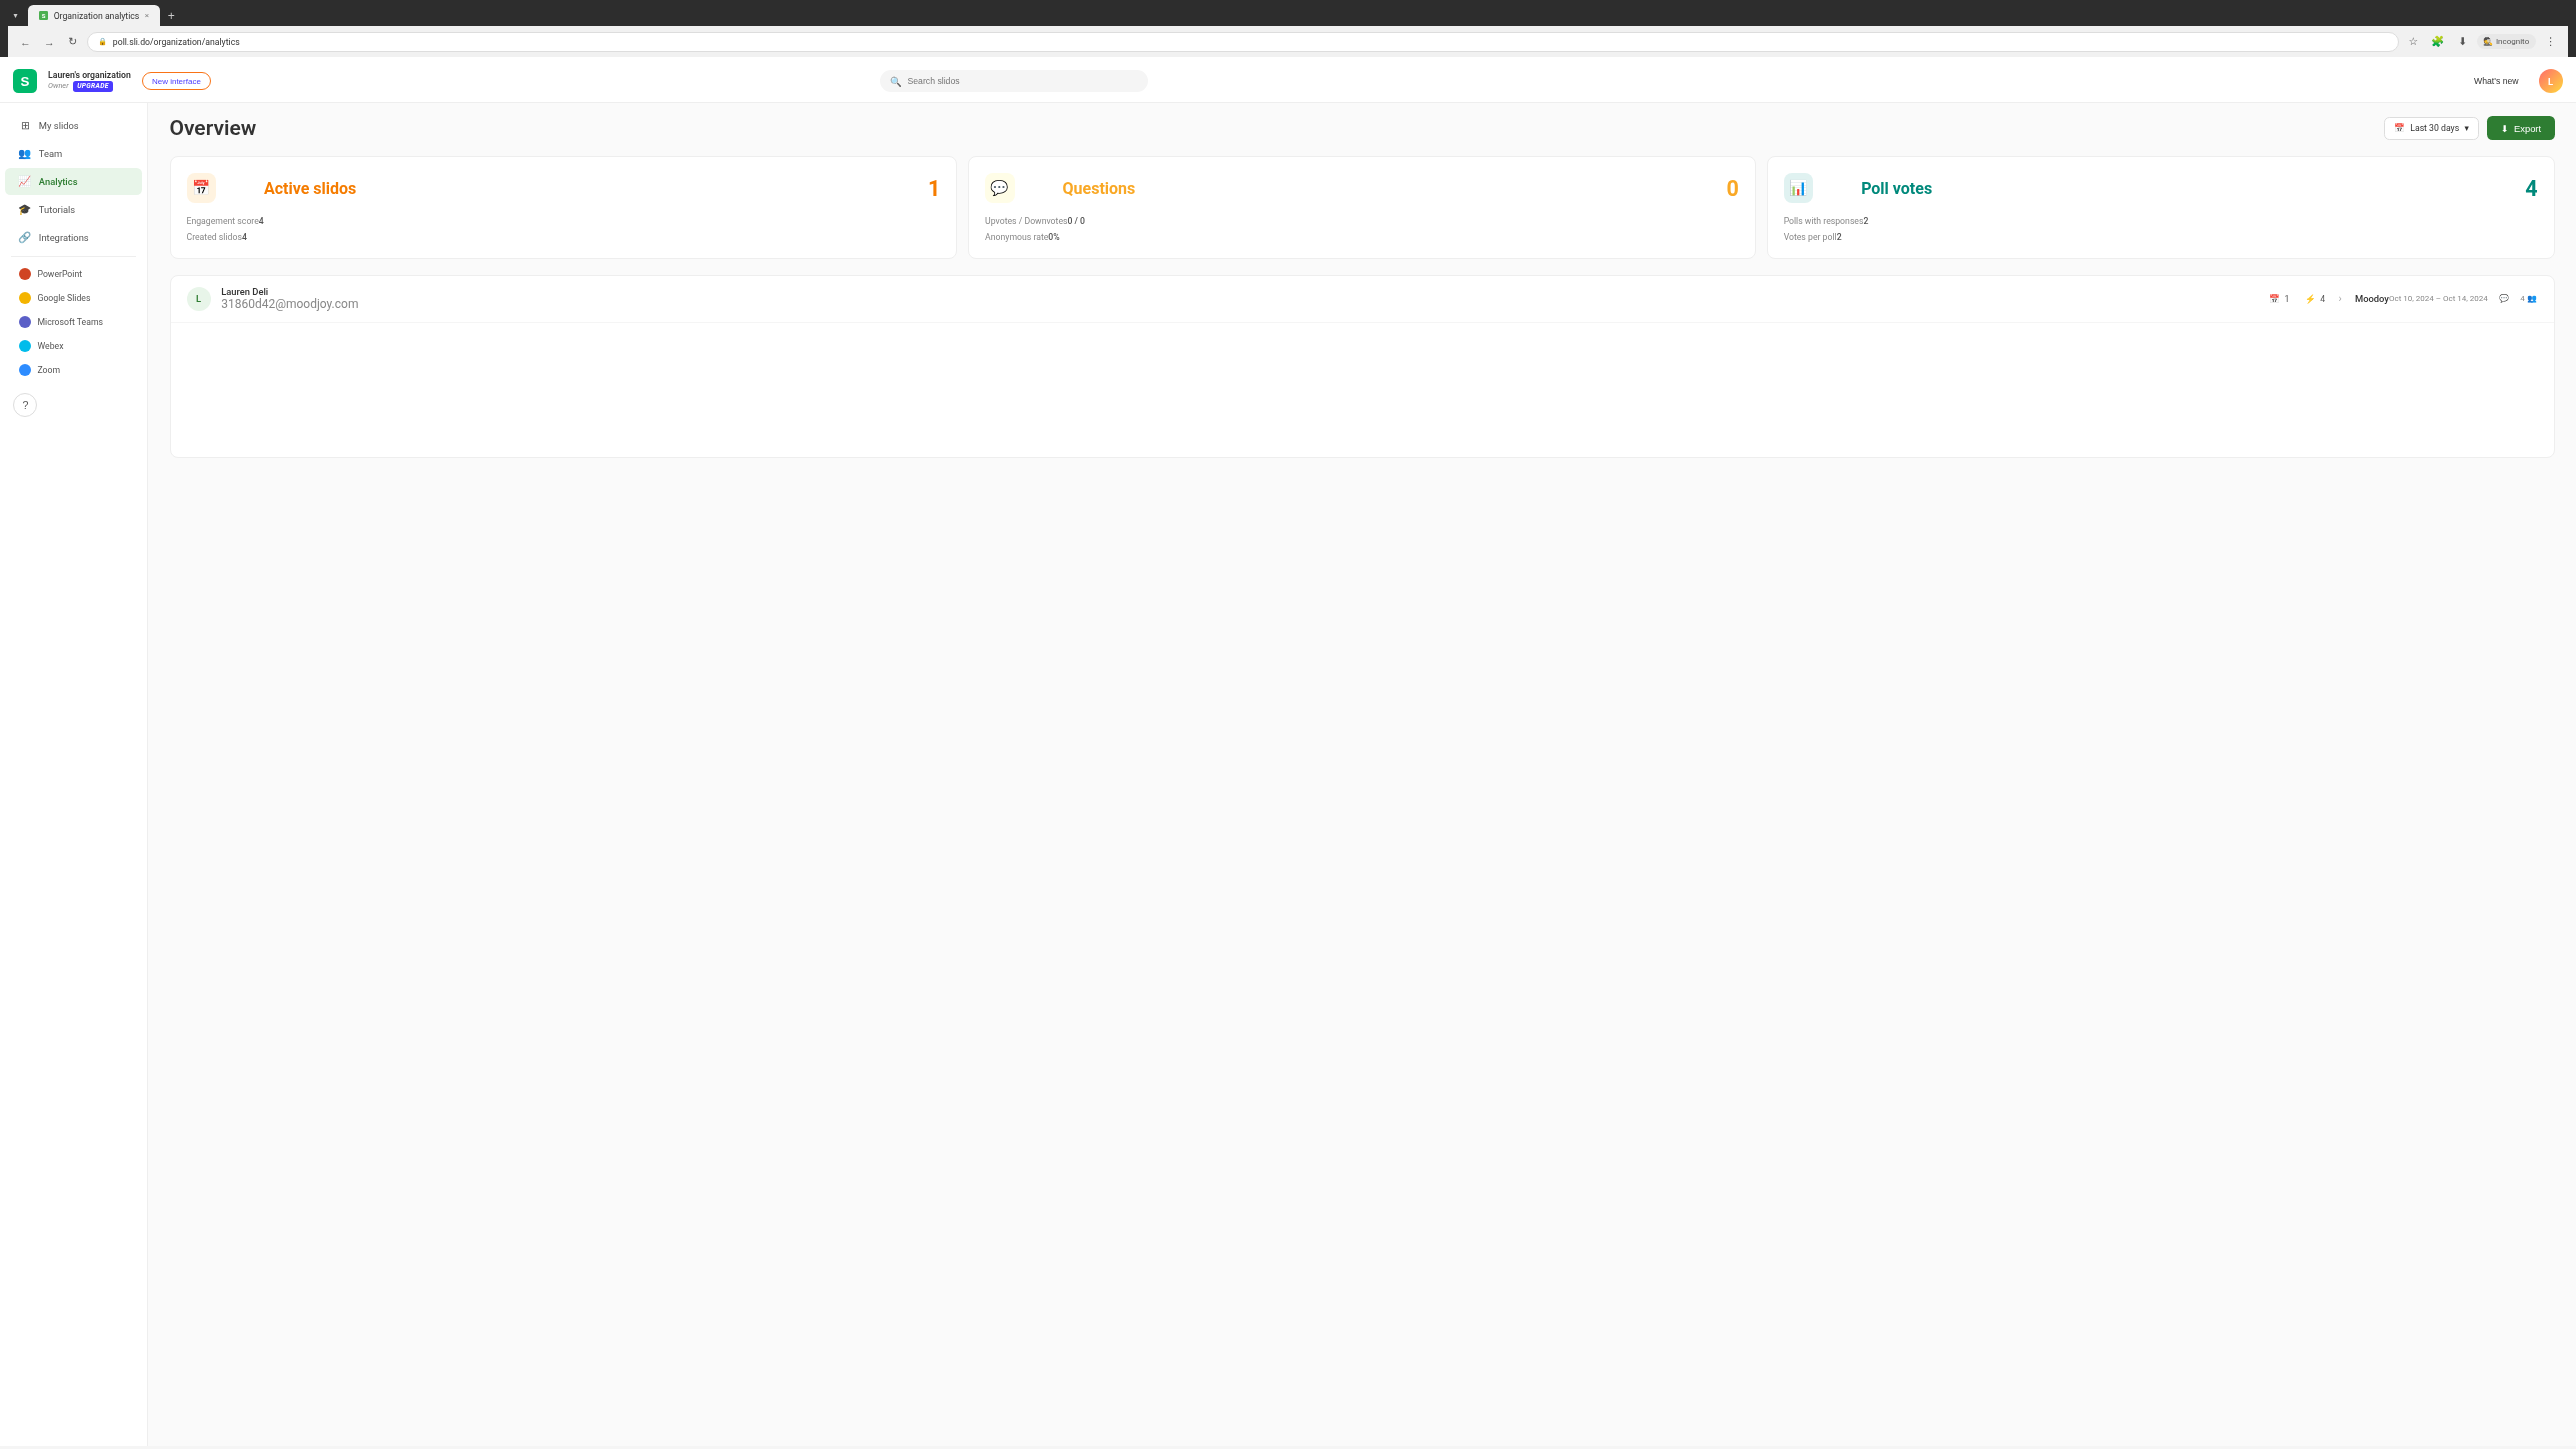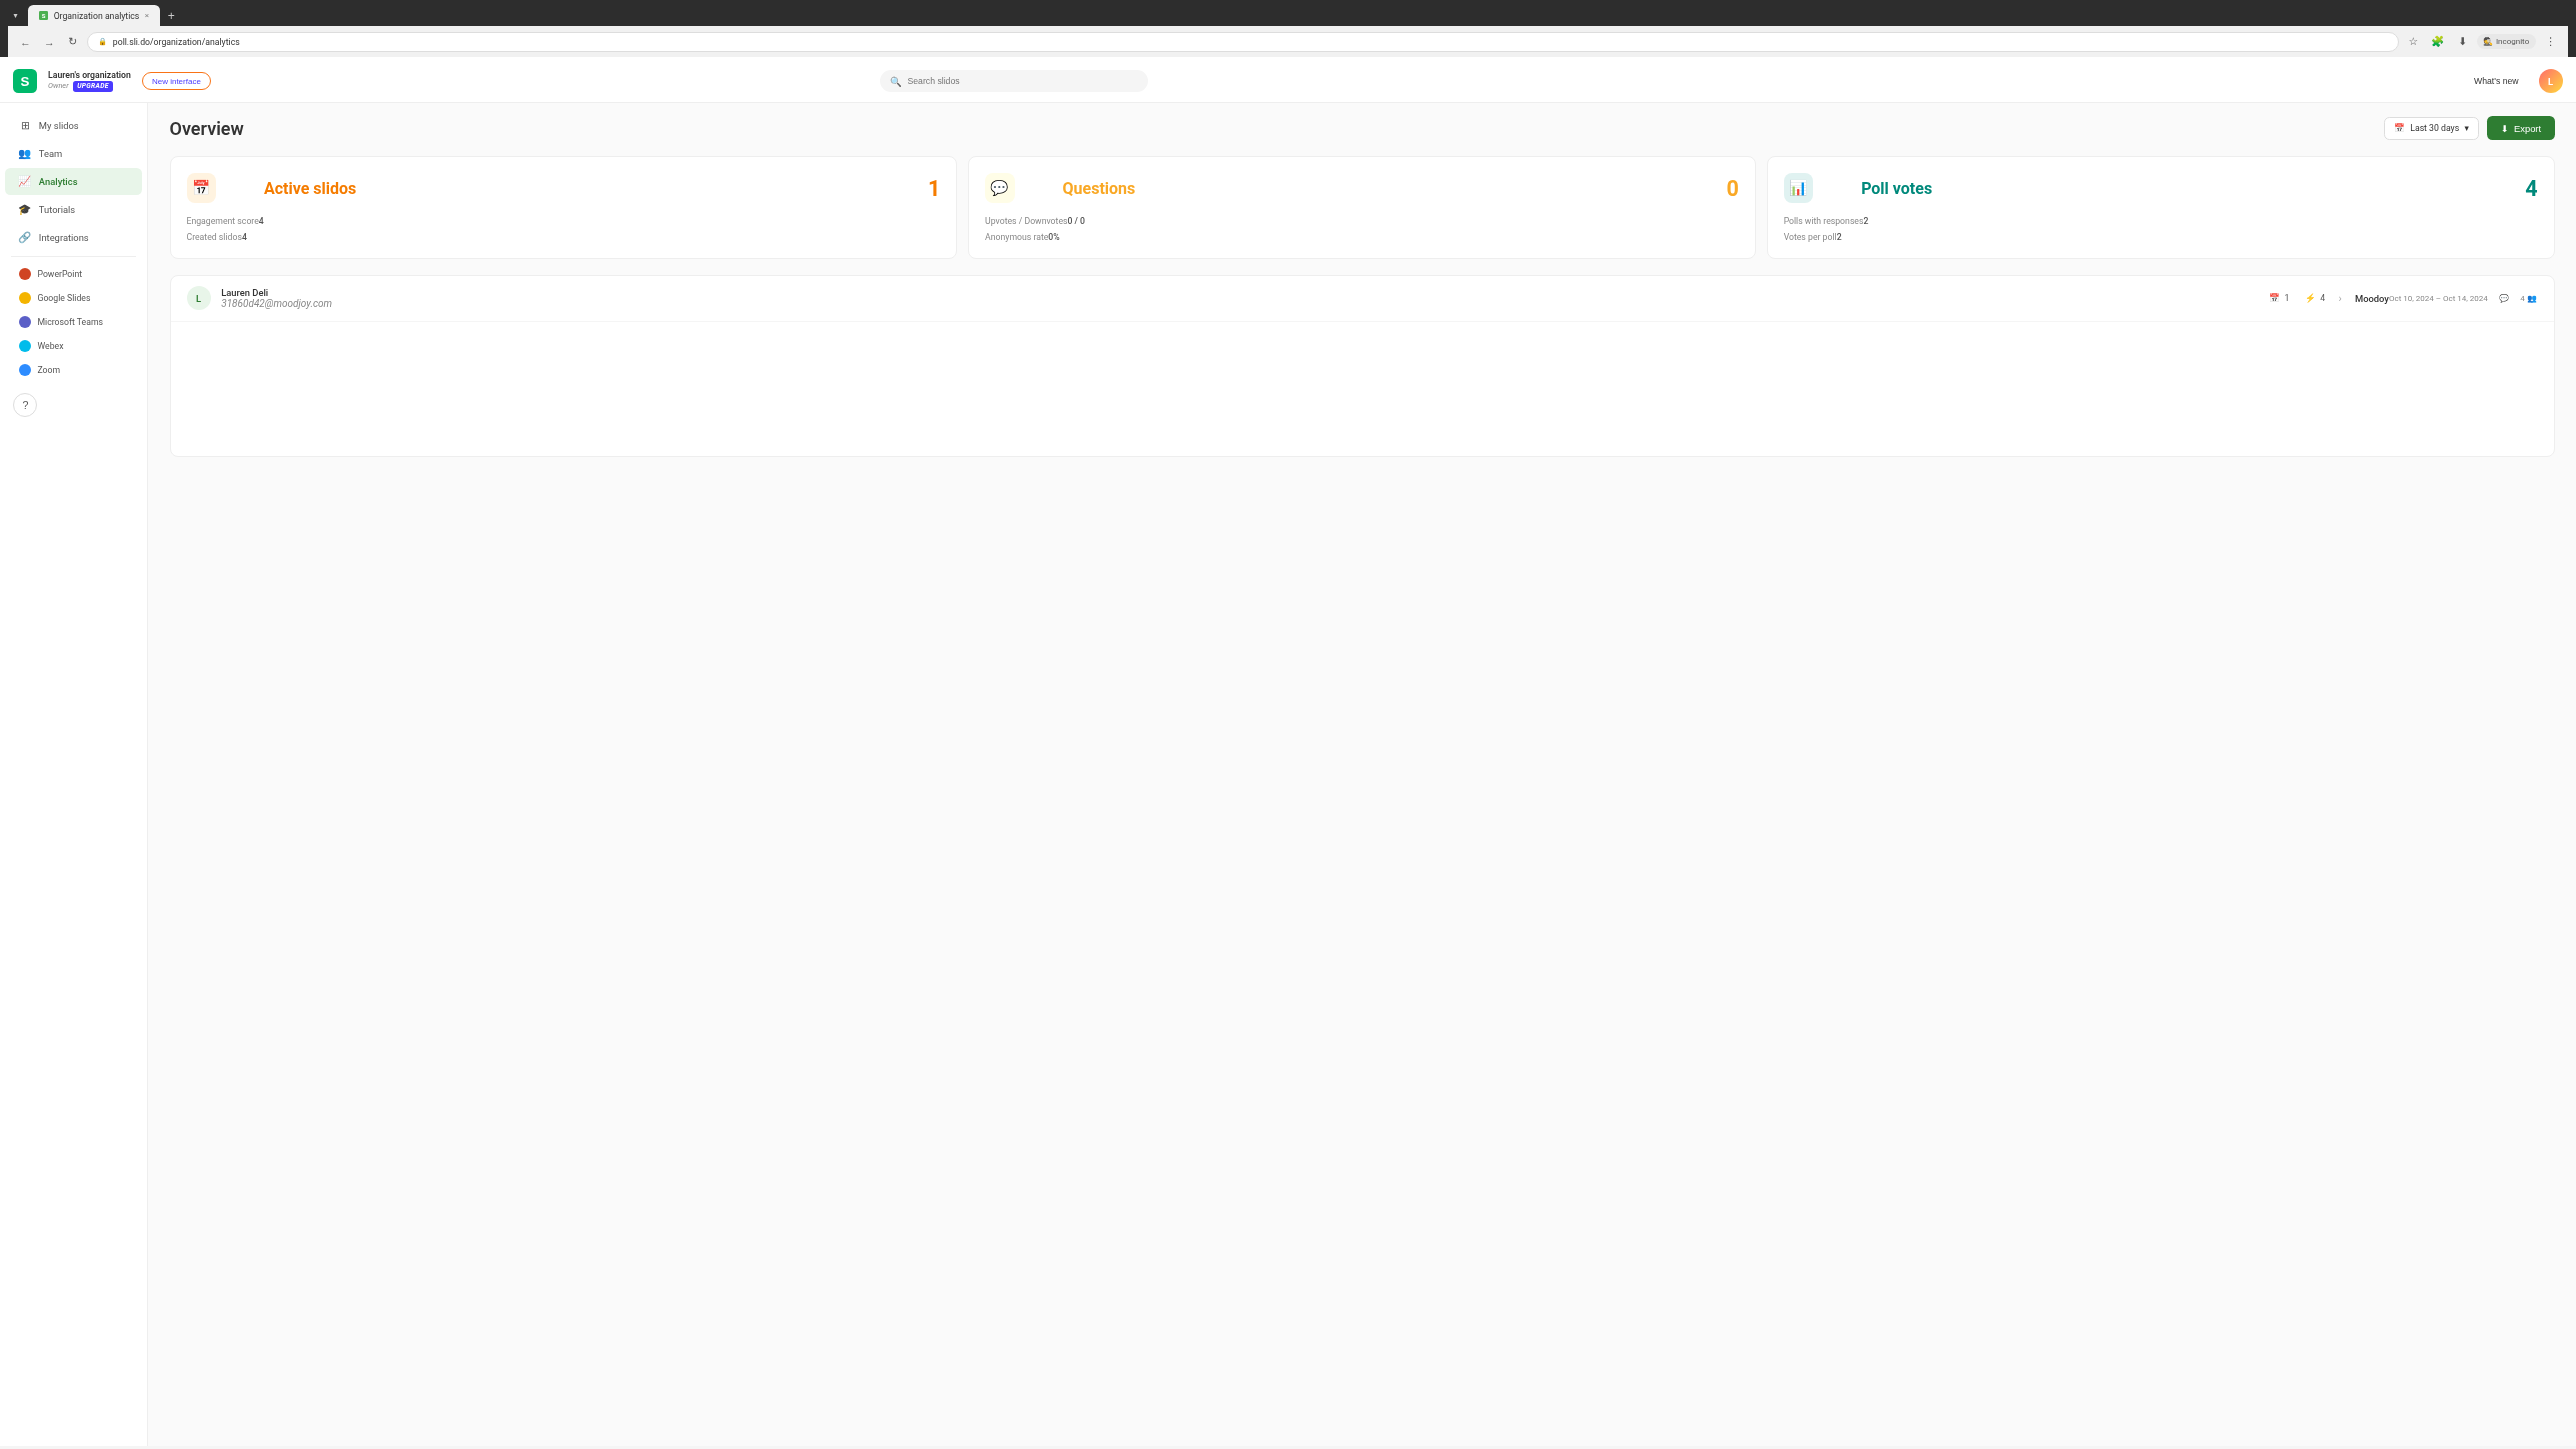--- a/index.html
+++ b/index.html
@@ -50,21 +50,21 @@
     .sidebar-divider { border: none; border-top: 0.7px solid #eee; margin: 5.4px 10.7px; }
     .sidebar-integration { display: flex; align-items: center; gap: 6.7px; padding: 5.4px 13.4px; cursor: pointer; color: #555; font-size: 8.7px; margin: 1.3px 5.4px; border-radius: 5.4px; }
     .integration-dot { width: 12px; height: 12px; border-radius: 50%; display: inline-block; flex-shrink: 0; }
     .help-btn { width: 24px; height: 24px; border-radius: 50%; border: 1.3px solid #ddd; background: white; cursor: pointer; color: #555; font-size: 10.7px; display: flex; align-items: center; justify-content: center; margin: 10.7px 13.4px; }
 
     
     .main-content { flex: 1; margin-top: 43px; padding: 16px 21.5px; overflow-y: auto; background: #fafafa; }
 
     
     .overview-header { display: flex; align-items: center; justify-content: space-between; margin-bottom: 16px; }
-    .overview-title { font-size: 18px; font-weight: 600; color: #333; }
+    .overview-title { font-size: 21px; font-weight: 600; color: #333; }
     .overview-controls { display: flex; align-items: center; gap: 8px; }
     .date-picker { display: flex; align-items: center; gap: 5.4px; background: white; border: 1px solid #ddd; border-radius: 5.4px; padding: 5.4px 9.4px; cursor: pointer; font-size: 8.7px; color: #333; }
     .export-btn { background: #2e7d32; color: white; border: none; border-radius: 5.4px; padding: 6.7px 13.4px; font-size: 9.4px; font-weight: 500; cursor: pointer; display: flex; align-items: center; gap: 5.4px; }
 
     
     .stats-grid { display: grid; grid-template-columns: repeat(3, 1fr); gap: 10.7px; margin-bottom: 16px; }
     .stat-card { background: white; border-radius: 8px; padding: 16px; border: 0.7px solid #eee; }
     .stat-header { display: flex; align-items: center; gap: 8px; margin-bottom: 13.4px; }
     .stat-icon { width: 29.5px; height: 29.5px; border-radius: 8px; display: flex; align-items: center; justify-content: center; font-size: 14.8px; }
     .stat-icon.orange { background: #fff3e0; }
@@ -84,21 +84,21 @@
 
     
     .activity-section { background: white; border-radius: 8px; border: 0.7px solid #eee; padding: 0; overflow: hidden; }
     .activity-header { padding: 13.4px 16px 10.7px; display: flex; align-items: center; gap: 5.4px; border-bottom: 0.7px solid #f0f0f0; }
     .activity-title { font-size: 10.7px; font-weight: 600; color: #333; }
     .external-link-icon { color: #888; font-size: 9.4px; cursor: pointer; }
     .activity-row { display: flex; align-items: center; padding: 10.7px 16px; border-bottom: 0.7px solid #f5f5f5; gap: 10.7px; }
     .user-avatar { width: 24px; height: 24px; border-radius: 50%; background: #e8f5e9; display: flex; align-items: center; justify-content: center; font-weight: 600; font-size: 9.4px; color: #2e7d32; flex-shrink: 0; }
     .user-info { flex: 1; }
     .user-name { font-size: 9.4px; font-weight: 500; color: #333; }
-    .user-email { font-size: 10px; color: #888; font-style: italic; }
+    .user-email { font-size: 12px; color: #888; }
     .activity-stats { display: flex; align-items: center; gap: 16px; }
     .activity-stat { display: flex; align-items: center; gap: 4px; font-size: 8.7px; color: #555; }
     .activity-chevron { color: #aaa; cursor: pointer; font-size: 10.7px; padding: 2.7px; }
 
     
     .activity-right { display: flex; align-items: center; min-width: 134px; }
     .slido-name { font-size: 9.4px; font-weight: 500; color: #333; }
     .slido-dates { font-size: 8px; color: #888; }
     .slido-stats { display: flex; align-items: center; gap: 8px; }
     .slido-stat { display: flex; align-items: center; gap: 2.7px; font-size: 8px; color: #888; }

